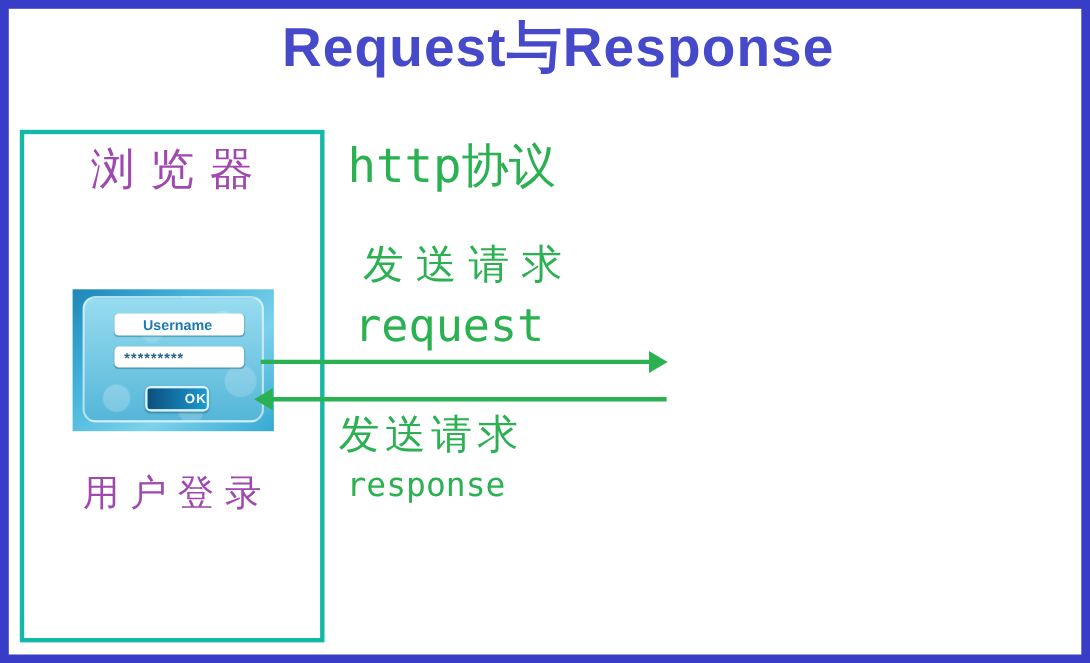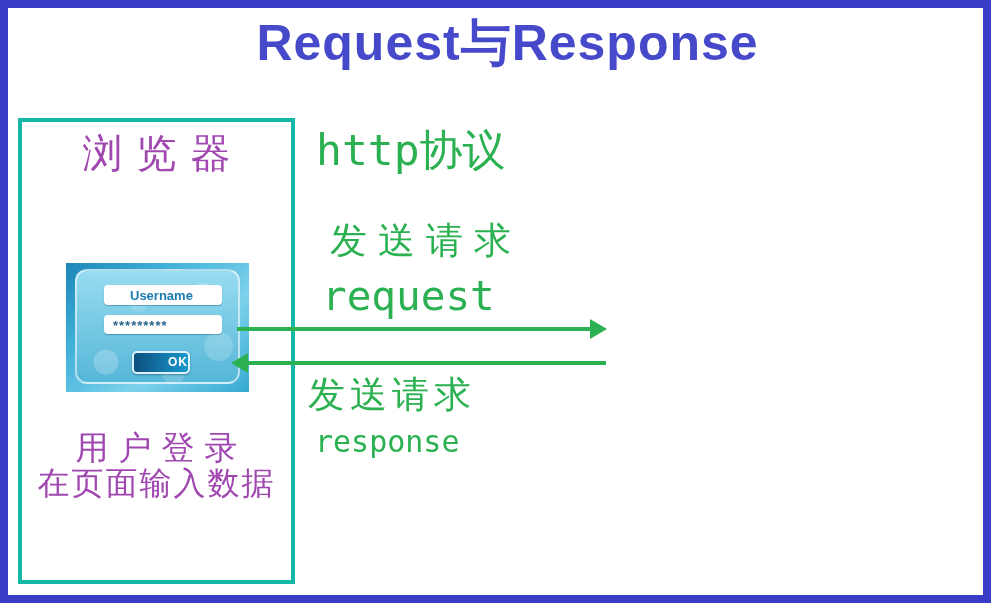--- a/index.html
+++ b/index.html
@@ -150,21 +150,20 @@
     <div class="browser-title">浏览器</div>
 
     <div class="login-form">
       <div class="login-panel"></div>
       <div class="login-username">Username</div>
       <div class="login-password">*********</div>
       <div class="login-ok">OK</div>
     </div>
 
     <div class="browser-caption-1">用户登录</div>
-    <div class="browser-caption-2">在页面输入数据</div>
   </div>
 
   <div class="flow-label flow-protocol">http协议</div>
   <div class="flow-label flow-request-cn">发送请求</div>
   <div class="flow-label flow-request-en">request</div>
   <div class="flow-label flow-response-cn">发送请求</div>
   <div class="flow-label flow-response-en">response</div>
 
   <svg class="arrow-layer" width="991" height="603" viewBox="0 0 991 603">
     <g>

